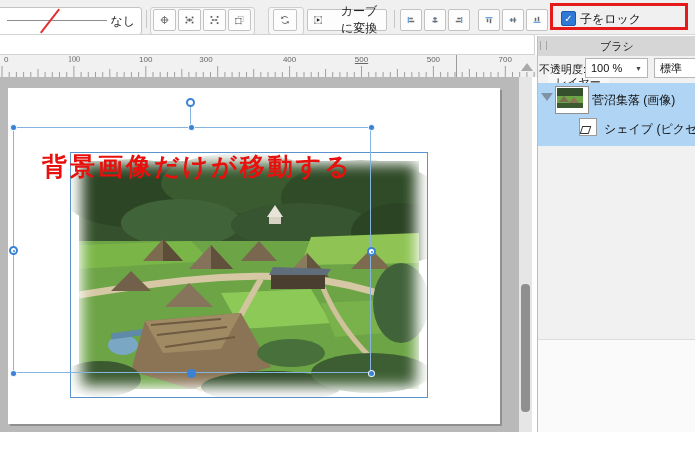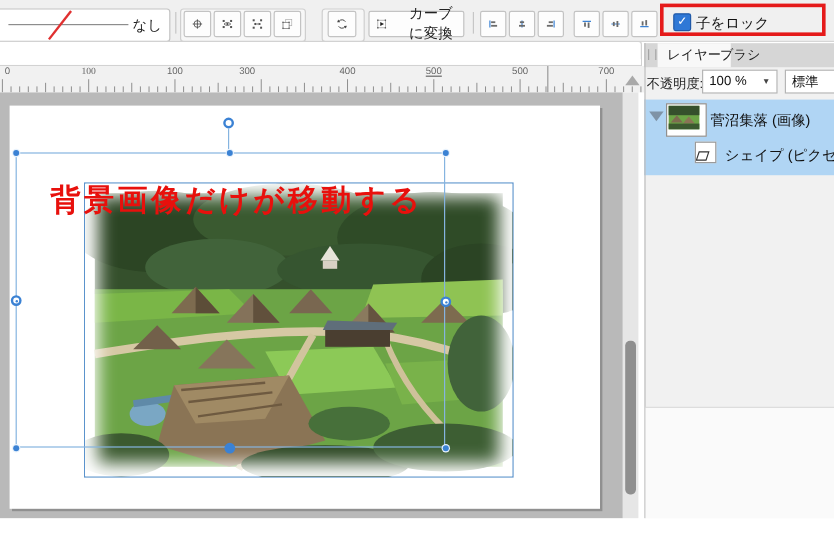--- a/index.html
+++ b/index.html
@@ -42,21 +42,21 @@
   .h-stem{left:190px;top:107px;width:1px;height:20px;background:#85b4e0;}
   .annotation{left:42px;top:122px;font-size:25px;font-weight:bold;letter-spacing:3px;color:#e8100c;white-space:nowrap;margin-top:28px;}
   
   .vtrack{left:519px;top:77px;width:13px;height:355px;background:#e6e6e6;}
   .vthumb{left:521px;top:284px;width:9px;height:128px;background:#8f8f8f;border-radius:4px;}
   
   .panel{left:537px;top:36px;width:158px;height:396px;background:#f1f1f1;border-left:1px solid #bdbdbd;box-sizing:border-box;}
   .tabstrip{left:537px;top:36px;width:158px;height:20px;background:#d6d6d6;border-left:1px solid #bdbdbd;box-sizing:border-box;}
   .grip{left:540px;top:41px;width:5px;height:9px;border-left:1px solid #a5a5a5;border-right:1px solid #a5a5a5;}
   .ptab{position:absolute;top:36px;height:20px;padding:0 8px;font-size:11px;line-height:20px;color:#222;}
-  .ptab.active{background:#f8f8f8;}
+  .ptab.active{background:#f8f8f8;margin-top:36px;}
   .oplabel{left:539px;top:62px;font-size:11px;color:#222;}
   .combo{position:absolute;top:58px;height:20px;background:#fff;border:1px solid #b5b5b5;box-sizing:border-box;
          font-size:11px;color:#111;display:flex;align-items:center;padding:0 5px;}
   .combo .arr{margin-left:auto;font-size:7px;color:#444;}
   .layerrows{left:537px;top:83px;width:158px;height:63px;background:#b0d5f4;border-left:1px solid #bdbdbd;box-sizing:border-box;}
   .expander{position:absolute;left:3px;top:10px;width:0;height:0;border-left:6px solid transparent;
             border-right:6px solid transparent;border-top:8px solid #7f93a6;}
   .lthumb{position:absolute;left:17px;top:3px;width:30px;height:24px;background:#fff;border:1px solid #8f8f8f;padding:1px;}
   .lname{position:absolute;font-size:12px;color:#111;white-space:nowrap;}
   .sthumb{position:absolute;left:41px;top:36px;width:16px;height:16px;background:#fff;border:1px solid #9a9a9a;}

